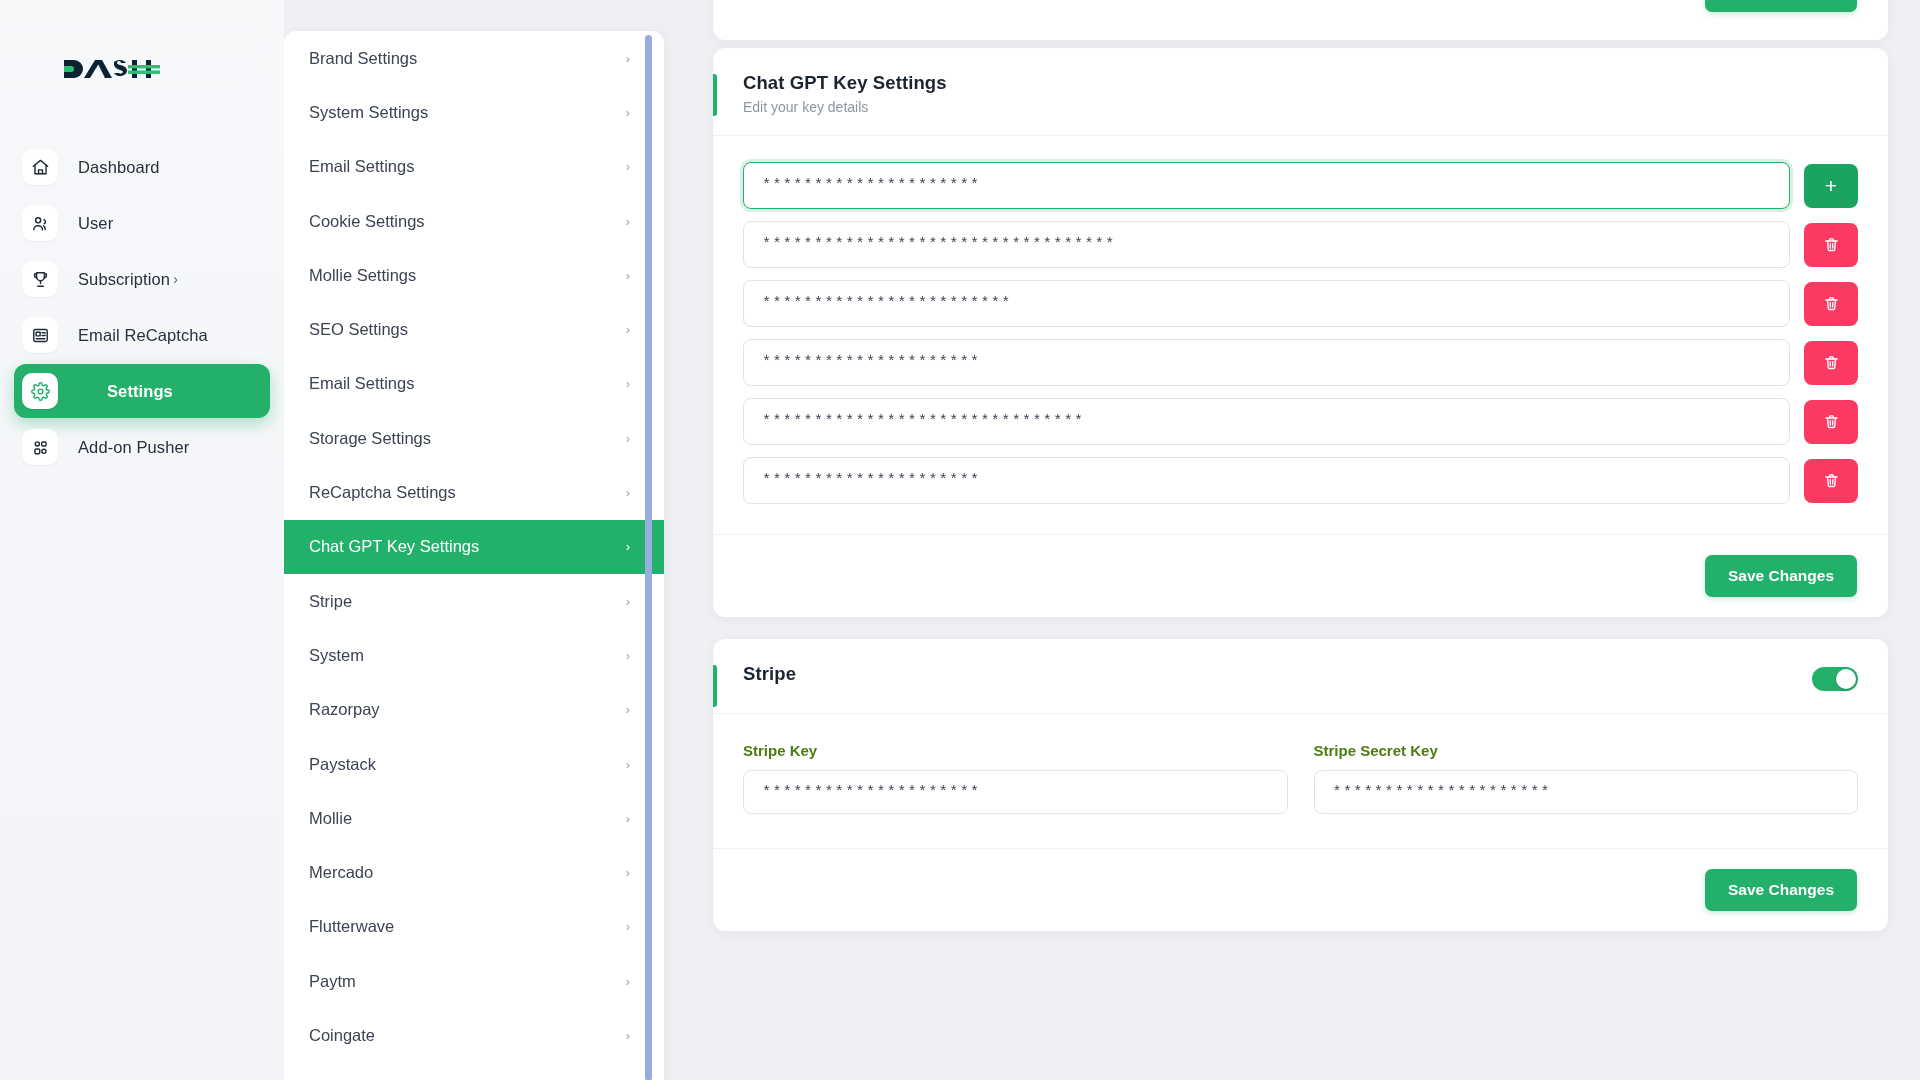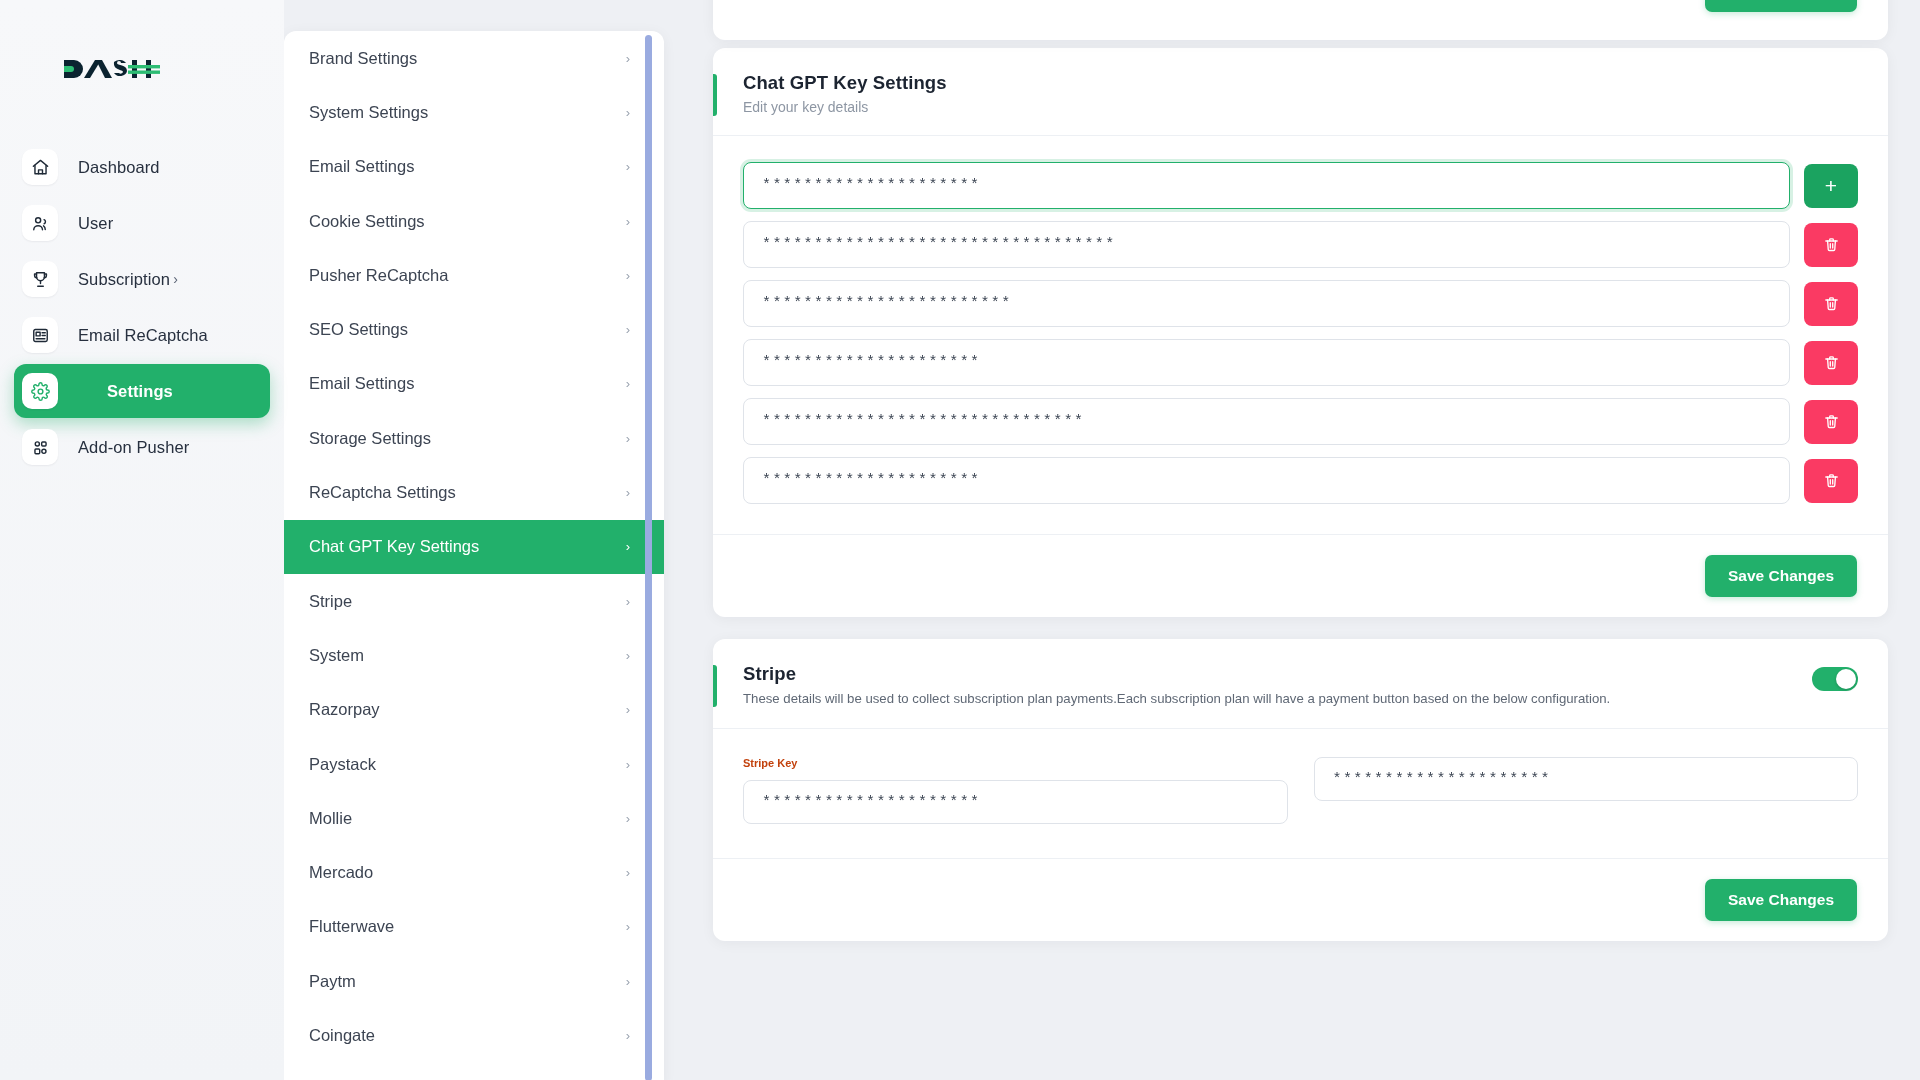--- a/index.html
+++ b/index.html
@@ -175,21 +175,21 @@
     position: relative; cursor: pointer; flex: 0 0 46px; margin-top: 4px;
   }
   .toggle .knob {
     position: absolute; top: 2px; right: 2px; width: 20px; height: 20px;
     border-radius: 50%; background: #fff;
     box-shadow: 0 1px 3px rgba(0,0,0,.2);
   }
 
   .field-grid { display: flex; gap: 26px; padding: 28px 30px 34px 30px; }
   .field { flex: 1; }
-  .field-label { font-size: 11px; color: #c2410c; font-weight: 600; margin-bottom: 11px; }
+  .field-label { font-size: 15px; color: #4d7c0f; font-weight: 600; margin-bottom: 11px; }
   .field-input {
     height: 44px; width: 100%;
     border: 1px solid #dfe3e9; border-radius: 8px; background: #fff;
     padding: 0 18px; display: flex; align-items: center;
     font-size: 15px; color: #3b4452; letter-spacing: 1.4px;
     font-family: "Liberation Mono", monospace;
   }
 
   .gap-22 { height: 22px; }
 </style>
@@ -305,21 +305,21 @@
           </div>
           <div class="set-item">
             <span>Email Settings</span>
             <span class="chev">›</span>
           </div>
           <div class="set-item">
             <span>Cookie Settings</span>
             <span class="chev">›</span>
           </div>
           <div class="set-item">
-            <span>Pusher ReCaptcha</span>
+            <span>Mollie Settings</span>
             <span class="chev">›</span>
           </div>
           <div class="set-item">
             <span>SEO Settings</span>
             <span class="chev">›</span>
           </div>
           <div class="set-item">
             <span>Email Settings</span>
             <span class="chev">›</span>
           </div>
@@ -479,33 +479,33 @@
     </section>
 
     <div class="gap-22"></div>
 
     <section class="card">
       <div class="stripe-head">
         <div class="head-bar"></div>
         <div class="stripe-head-inner">
           <div>
             <div class="card-title">Stripe</div>
-            <div class="stripe-desc">These details will be used to collect subscription plan payments.Each subscription plan will have a payment button based on the below configuration.</div>
           </div>
           <div class="toggle">
             <div class="knob"></div>
           </div>
         </div>
       </div>
       <div class="field-grid" id="stripe-fields">
           <div class="field">
             <div class="field-label">Stripe Key</div>
             <div class="field-input">*********************</div>
           </div>
           <div class="field">
+            <div class="field-label">Stripe Secret Key</div>
             <div class="field-input">*********************</div>
           </div>
         </div>
       <div class="card-foot">
         <button class="btn-primary">Save Changes</button>
       </div>
     </section>
 
   </main>
 </div>

